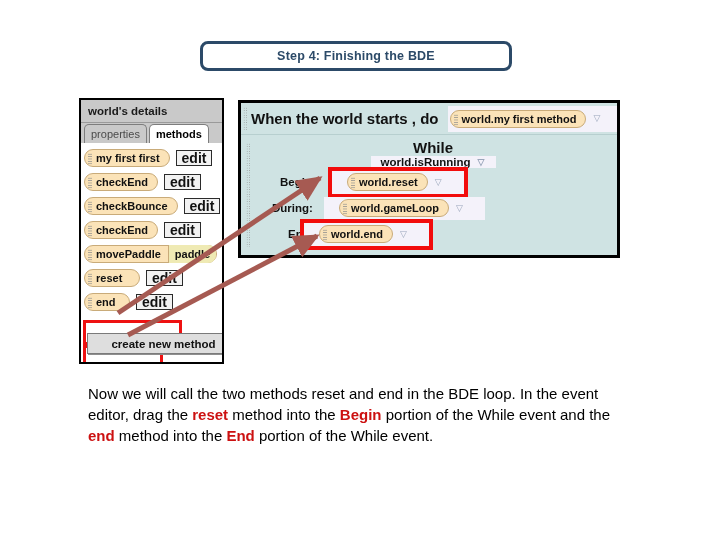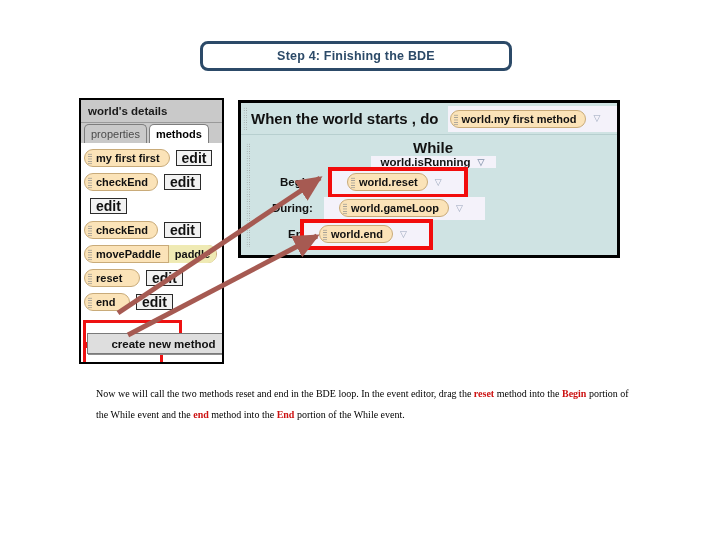--- a/index.html
+++ b/index.html
@@ -120,23 +120,23 @@
     align-items:center;padding:0 15px;box-sizing:border-box;
   }
   .redbox-ev{position:absolute;border:4px solid #f20c0c;box-sizing:border-box;}
 
   
   #arrows{position:absolute;left:0;top:0;width:720px;height:540px;
     pointer-events:none;}
 
   
   #caption{
-    position:absolute;left:96px;top:383px;width:540px;
-    font-size:10px;line-height:21px;color:#000;
-    font-family:Liberation Serif, serif;
+    position:absolute;left:88px;top:383px;width:540px;
+    font-size:15px;line-height:21px;color:#000;
+    font-family:Liberation Sans, sans-serif;
   }
   #caption .hl{color:#cc1111;font-weight:bold;}
 </style>
 </head>
 <body>
 
 <div class="stage">
 
   <div id="title-banner">
     <span class="t">Step 4: Finishing the BDE</span>
@@ -163,20 +163,23 @@
       </div>
 
       <div class="m-row">
         <div class="tile">
           <span>checkEnd</span>
         </div>
         <div class="editbtn">edit</div>
       </div>
 
       <div class="m-row">
+        <div class="tile">
+          <span>checkBounce</span>
+        </div>
         <div class="editbtn">edit</div>
       </div>
 
       <div class="m-row">
         <div class="tile">
           <span>checkEnd</span>
         </div>
         <div class="editbtn">edit</div>
       </div>
 

